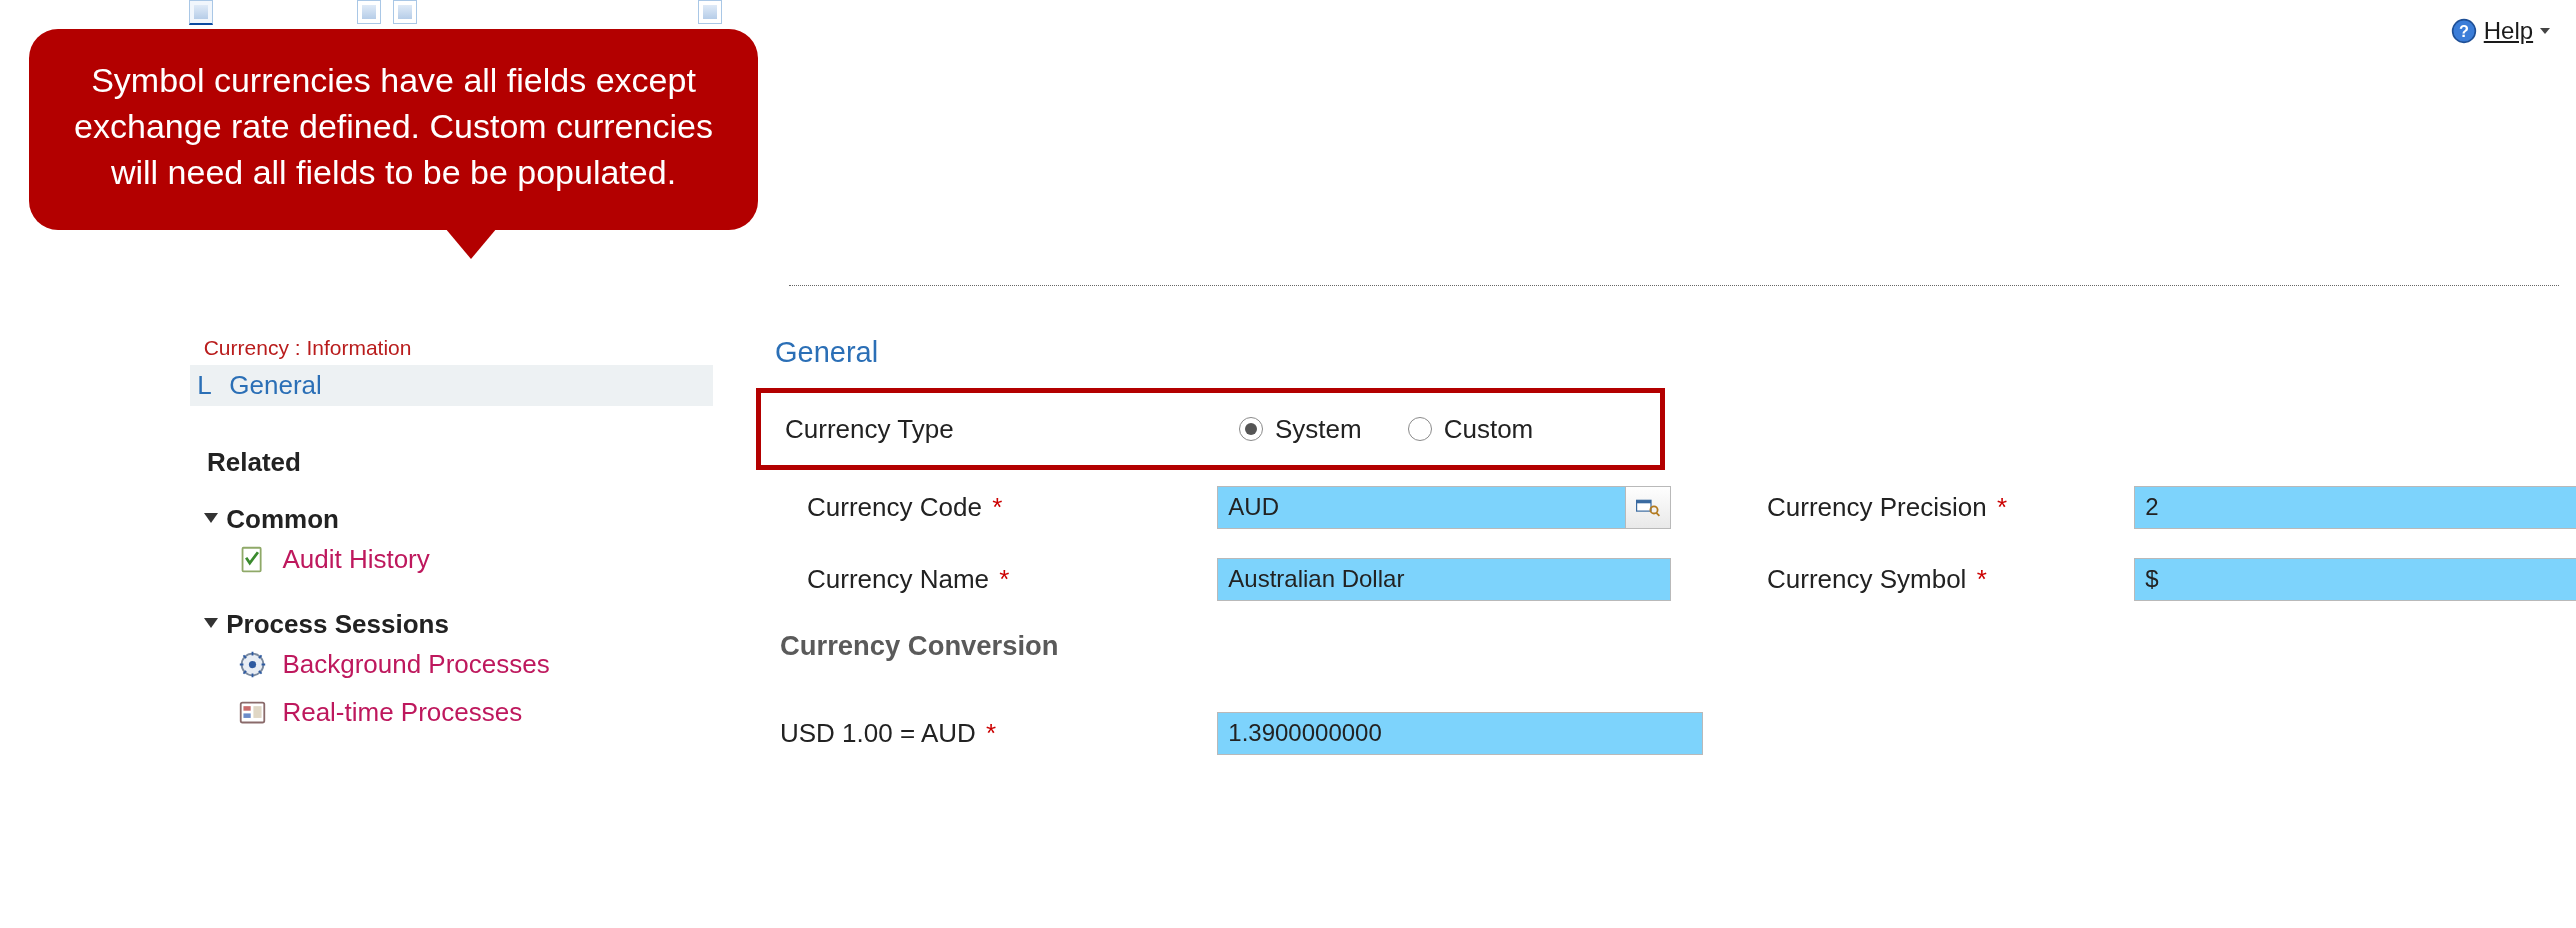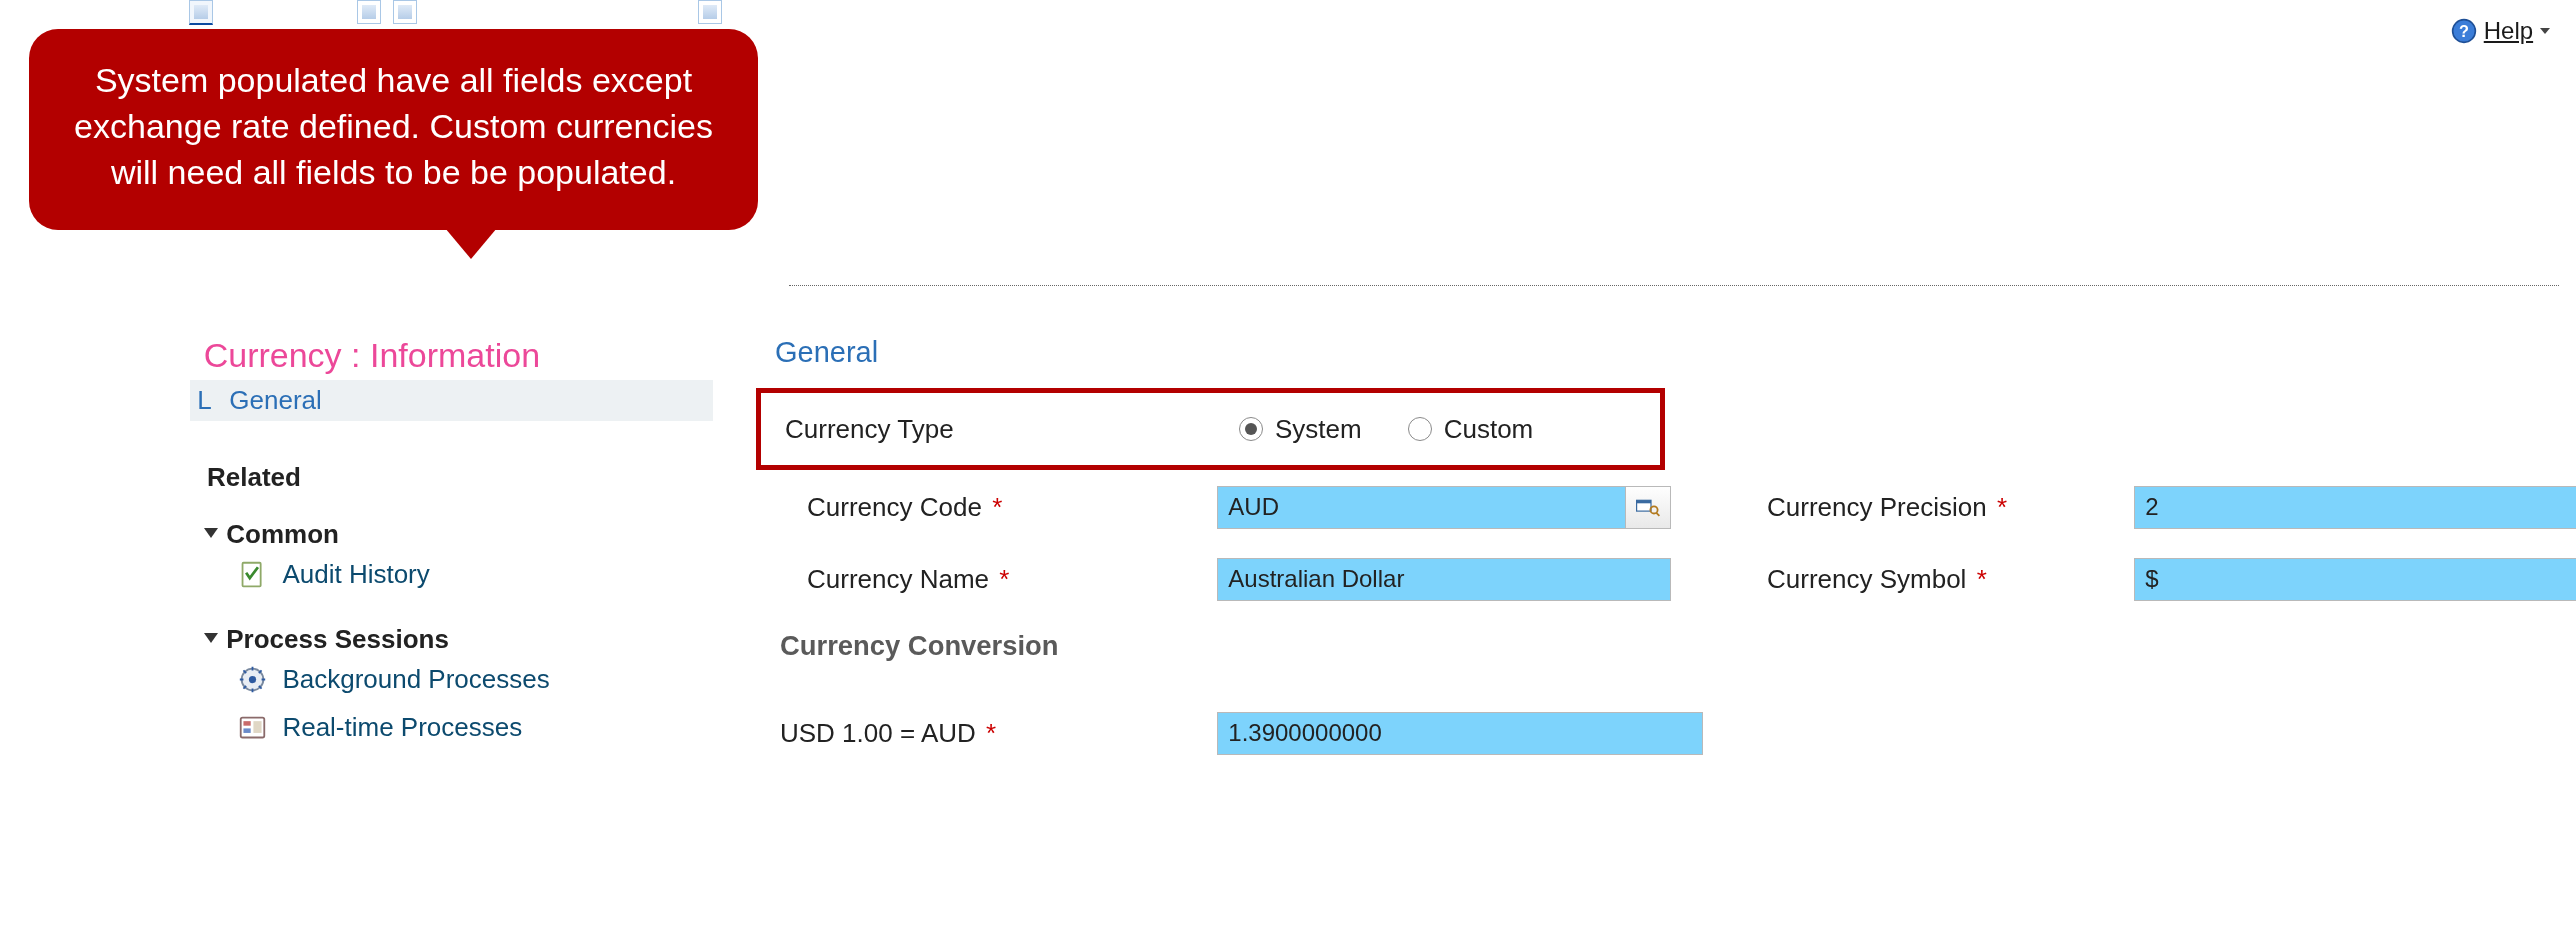--- a/index.html
+++ b/index.html
@@ -113,22 +113,22 @@
     align-items: flex-start;
   }
 
   
   .side-nav {
     width: 523px;
     flex: 0 0 523px;
     box-sizing: border-box;
   }
   .nav-group-header {
-    font-size: 34px;
-    color: #ec4899;
+    font-size: 21px;
+    color: #b91c1c;
     padding: 0 0 5.1px 13.7px;
   }
   .nav-row {
     display: flex;
     align-items: center;
     gap: 10.3px;
   }
   .nav-row.selected {
     background: #edf1f3;
   }
@@ -180,21 +180,21 @@
     font-size: 26px;
     font-weight: 600;
     color: #222;
   }
   .nav-item {
     display: flex;
     align-items: center;
     gap: 15.4px;
     padding: 8.6px 0 8.6px 48px;
     font-size: 26px;
-    color: #0c4a6e;
+    color: #be185d;
     cursor: pointer;
   }
   .nav-item .nav-icon {
     width: 29px; height: 29px;
     flex: 0 0 29px;
   }
 
   
   .form-main {
     flex: 1;
@@ -338,21 +338,21 @@
 <div class="help-link">
   <svg class="help-icon-svg" viewBox="0 0 32 32" style="font-size:28px">
     <circle cx="16" cy="16" r="14" fill="#3b7dd8" stroke="#1e4f96" stroke-width="2"></circle>
     <text x="16" y="23" text-anchor="middle" font-size="20" font-family="Arial" fill="#fff" font-weight="bold">?</text>
   </svg>
   <span class="label">Help</span>
   <span class="caret"></span>
 </div>
 
 <div class="callout">
-  <span>System populated have all fields except exchange rate defined.  Custom currencies will need all fields to be be populated.</span>
+  <span>Symbol currencies have all fields except exchange rate defined.  Custom currencies will need all fields to be be populated.</span>
   <div class="callout-pointer"></div>
 </div>
 
 <div class="dotted-sep"></div>
 
 <div class="form-area">
 
   <div class="side-nav">
     <div class="nav-group-header">Currency : Information</div>
     <div class="nav-row selected">

